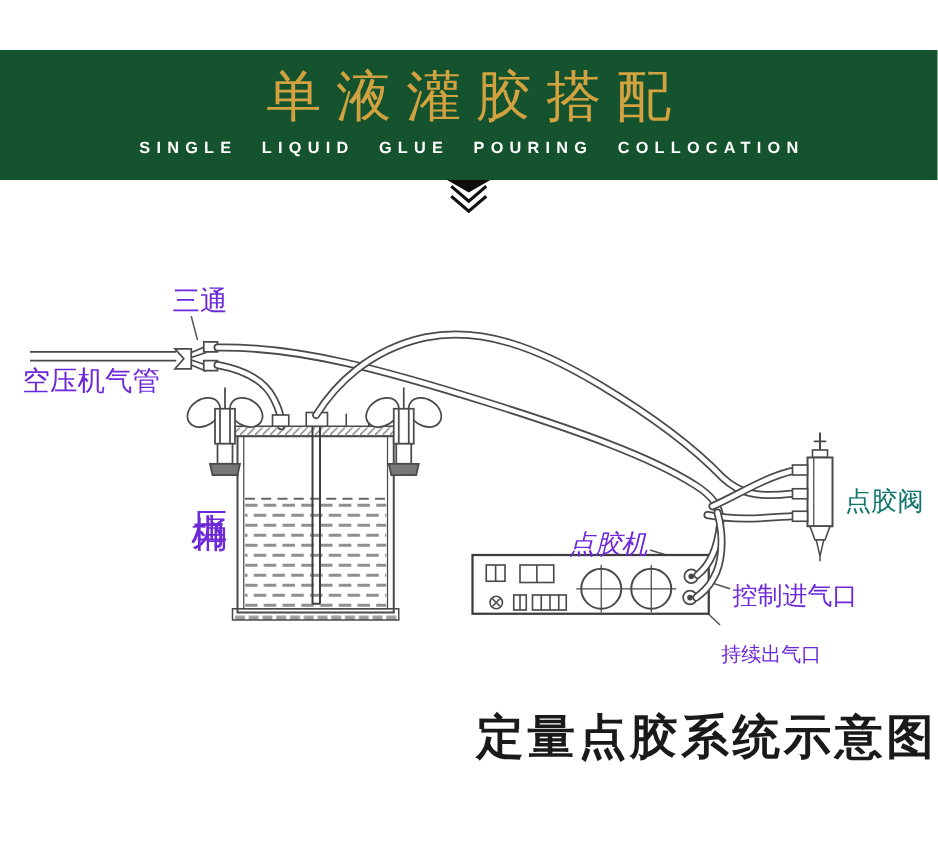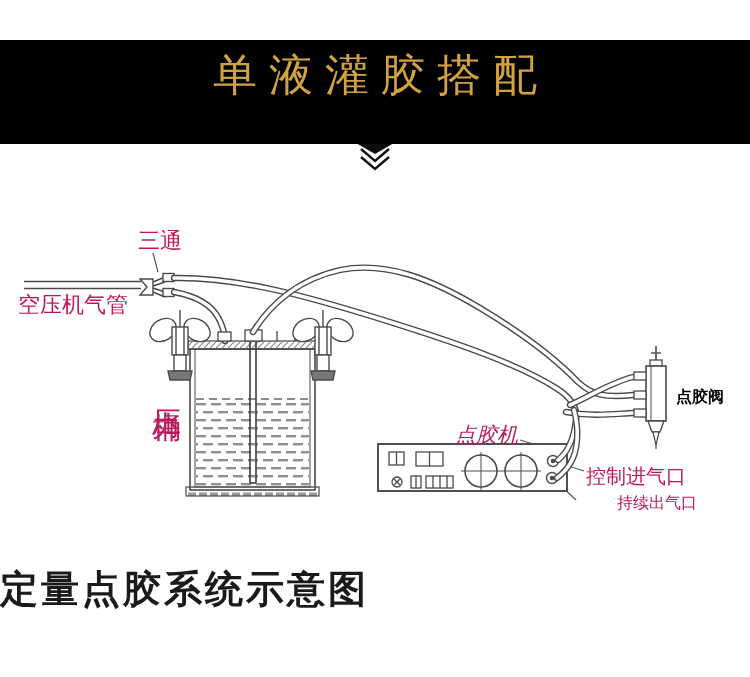--- a/index.html
+++ b/index.html
@@ -3,46 +3,46 @@
 <meta charset="utf-8">
 <style>
   html,body{margin:0;padding:0;}
   body{
     width:750px;height:677px;position:relative;background:#ffffff;
     font-family:"Liberation Sans", sans-serif;overflow:hidden;
   }
   
   .band{
     position:absolute;left:0;top:40px;width:750px;height:104px;
-    background:#000000;text-align:center;font-family:Liberation Mono, monospace;
+    background:#14532d;text-align:center;
   }
   .band-title{
     margin-top:13px;
     font-size:44px;line-height:50px;color:#d2a240;
     letter-spacing:12px;text-indent:12px;font-weight:400;
   }
   .band-sub{
     margin-top:7px;
     font-size:13px;color:#ffffff;font-weight:bold;
     letter-spacing:5px;word-spacing:11px;text-indent:5px;
   }
   
-  .lbl{position:absolute;color:#be185d;white-space:nowrap;}
+  .lbl{position:absolute;color:#6d28d9;white-space:nowrap;}
   .lbl-tee{left:138px;top:226px;font-size:22px;}
   .lbl-airpipe{left:18px;top:290px;font-size:22px;font-family:Liberation Serif, serif;}
   .lbl-barrel{
     left:147px;top:386px;font-size:29px;
     writing-mode:vertical-rl;text-orientation:upright;letter-spacing:2px;
   }
   .lbl-dispenser{left:455px;top:421px;font-size:21px;font-style:italic;}
-  .lbl-valve{left:676px;top:387px;font-size:16px;font-weight:bold;color:#000000;}
+  .lbl-valve{left:676px;top:387px;font-size:21px;font-weight:normal;color:#0f766e;}
   .lbl-inlet{left:586px;top:463px;font-size:20px;}
-  .lbl-outlet{left:577px;top:493px;font-size:16px;margin-left:40px;}
+  .lbl-outlet{left:577px;top:514px;font-size:16px;}
   .caption{
-    position:absolute;left:0;top:564px;width:750px;text-align:left;
+    position:absolute;left:0;top:564px;width:750px;text-align:right;
     font-size:38px;font-weight:bold;color:#1a1a1a;letter-spacing:3px;
   }
   svg{position:absolute;left:0;top:0;}
 </style>
 </head>
 <body>
 
 <svg width="750" height="677" viewBox="0 0 750 677">
   <defs>
     <pattern id="hatch" width="6" height="6" patternUnits="userSpaceOnUse">
@@ -197,20 +197,21 @@
     <rect x="634" y="391" width="12" height="8" stroke-width="1.3"></rect>
     <rect x="634" y="409" width="12" height="8" stroke-width="1.3"></rect>
     <polygon points="648,421 664,421 660,432 652,432" stroke-width="1.3"></polygon>
     <polygon points="653,432 659,432 656,445" stroke-width="1.2"></polygon>
     <line x1="656" y1="445" x2="656" y2="449" stroke-width="1.2"></line>
   </g>
 </svg>
 
 <div class="band">
   <div class="band-title">单液灌胶搭配</div>
+  <div class="band-sub">SINGLE LIQUID GLUE POURING COLLOCATION</div>
 </div>
 
 <div class="lbl lbl-tee">三通</div>
 <div class="lbl lbl-airpipe">空压机气管</div>
 <div class="lbl lbl-barrel">压力桶</div>
 <div class="lbl lbl-dispenser">点胶机</div>
 <div class="lbl lbl-valve">点胶阀</div>
 <div class="lbl lbl-inlet">控制进气口</div>
 <div class="lbl lbl-outlet">持续出气口</div>
 

